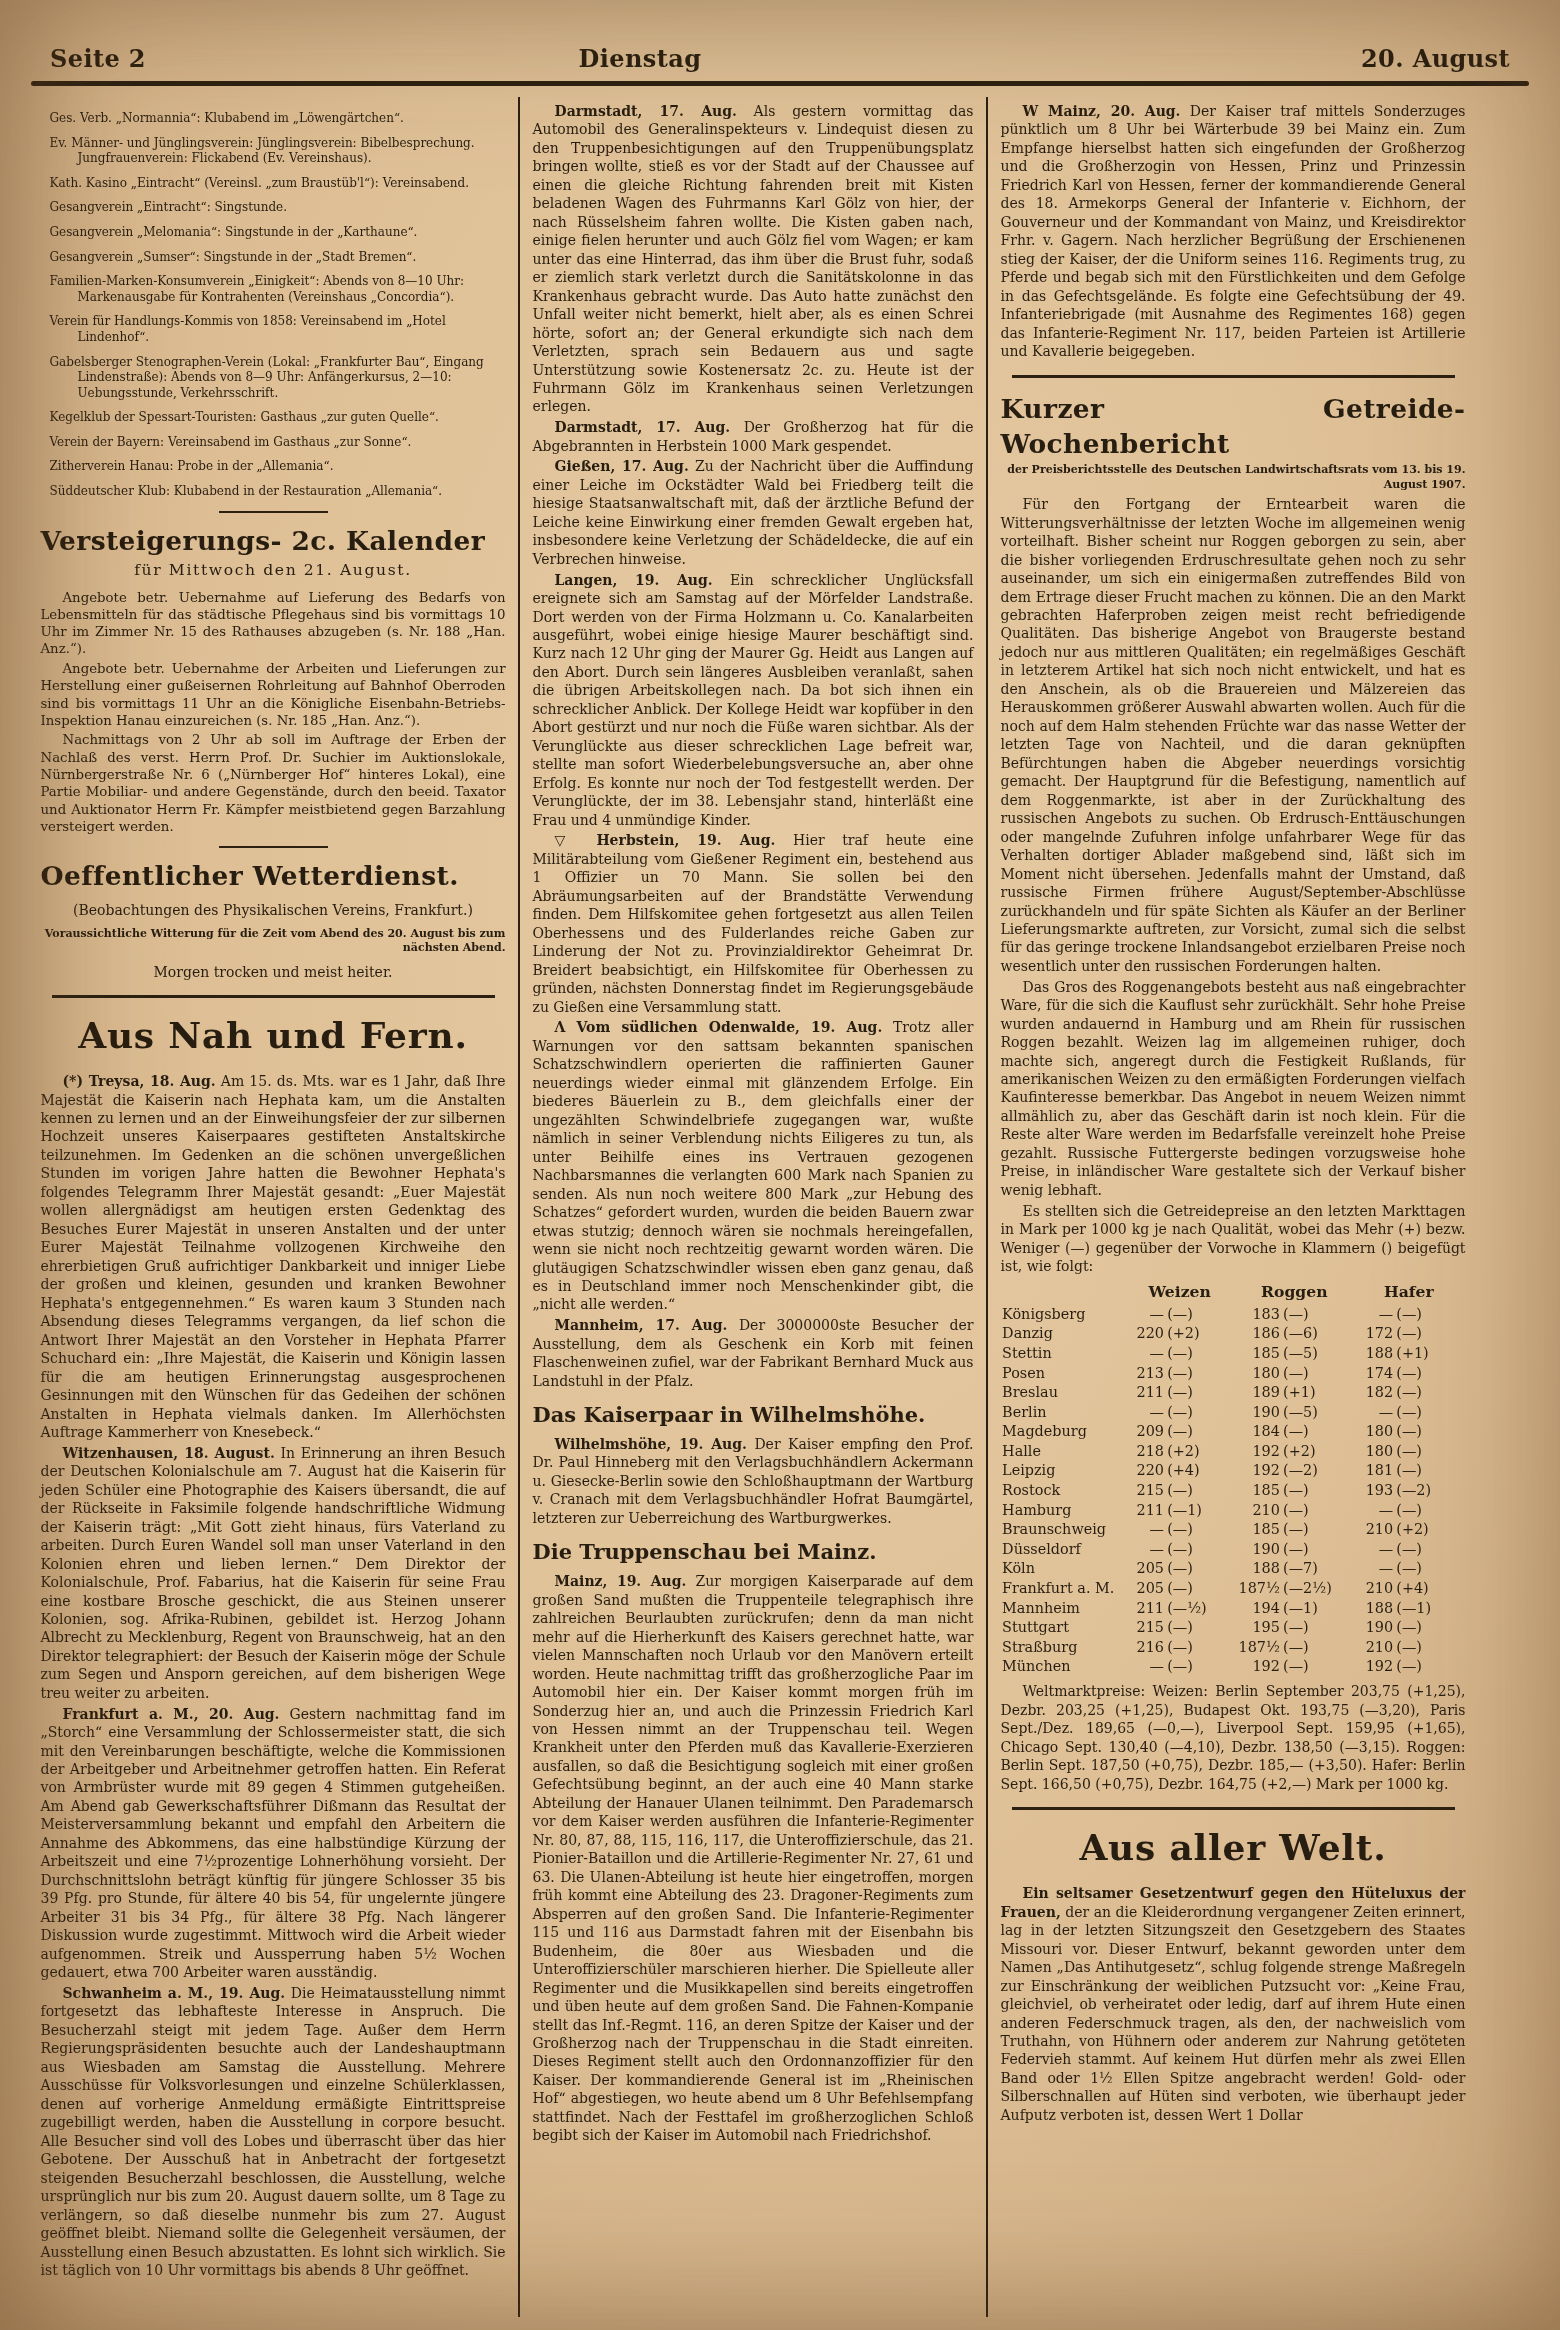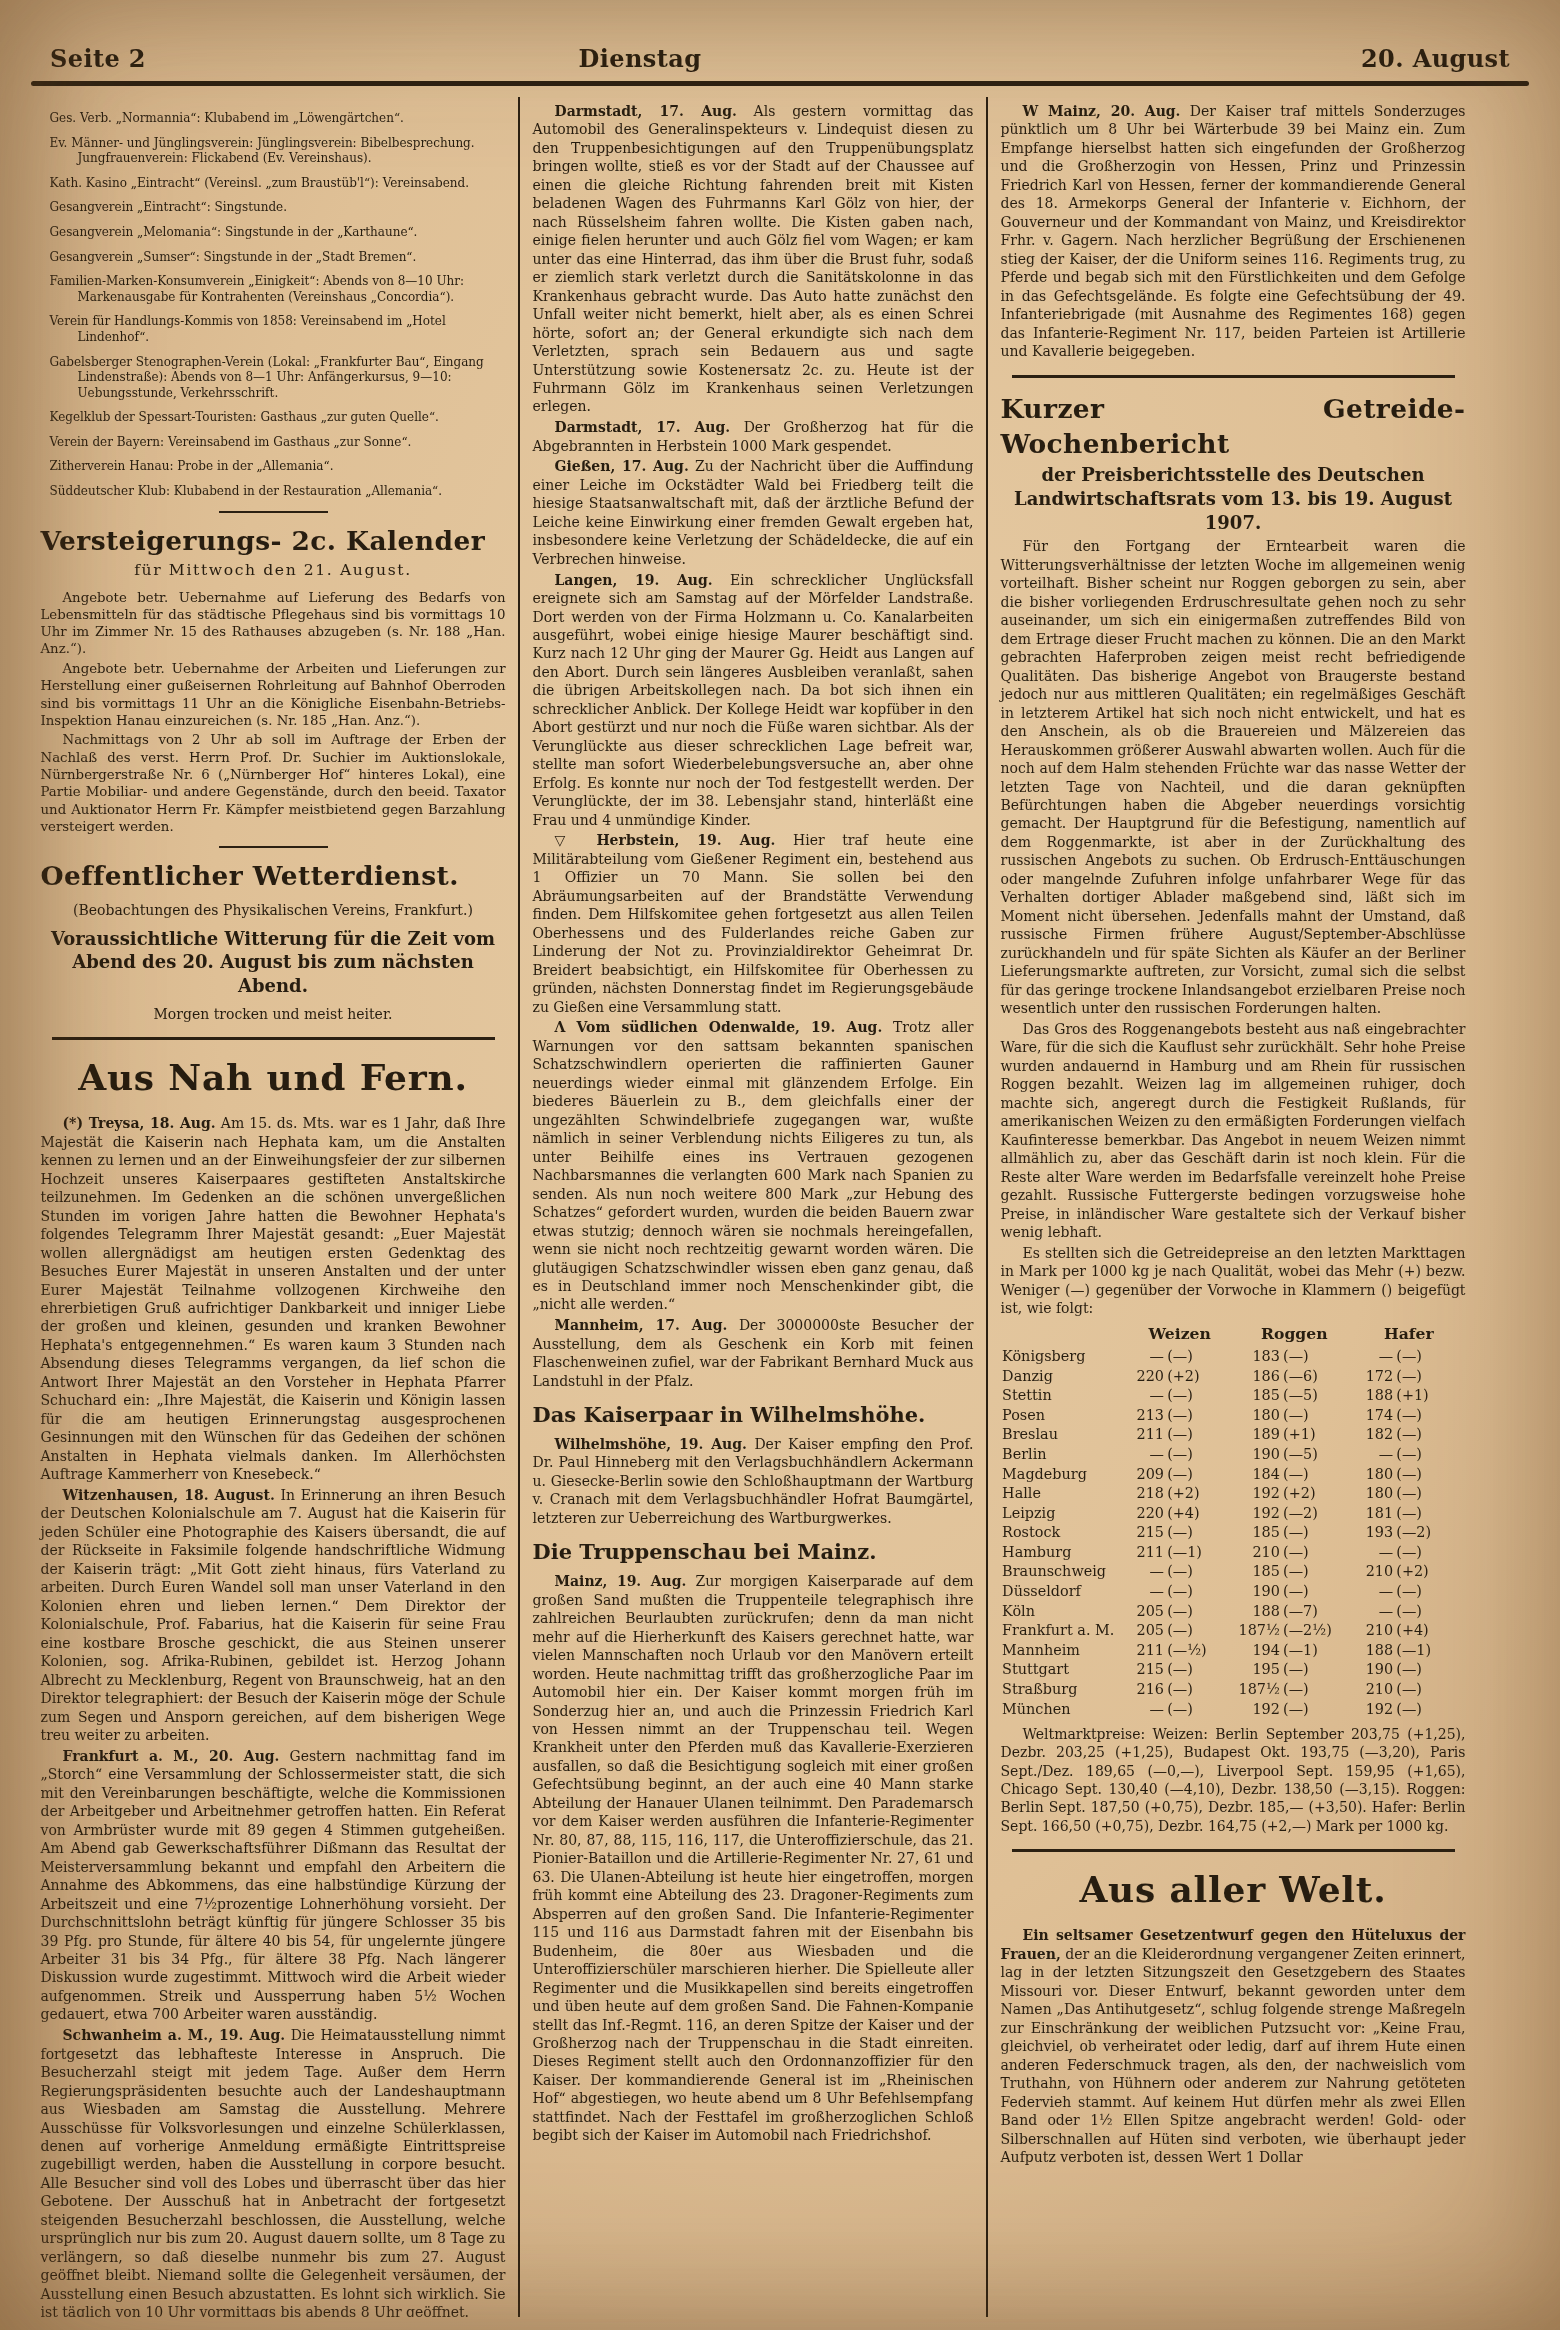--- a/index.html
+++ b/index.html
@@ -39,21 +39,21 @@
   .lead{font-weight:bold;}
   .club-item{
     font-size:12px;line-height:1.3;text-align:left;
     text-indent:-28px;padding-left:28px;margin:9px;
   }
   .small-text{font-size:13.3px;line-height:1.3;}
   h2.section-title{
     font-size:26.5px;font-weight:bold;margin:7.8px 0 1.6px 0;letter-spacing:0.4px;
   }
   .section-sub{font-size:15.6px;text-align:center;margin:0 0 7.8px 0;letter-spacing:1.6px;}
-  .section-sub-bold{font-size:18px;font-weight:bold;text-align:center;margin:0 0 3.1px 0;}
+  .section-sub-bold{font-size:11px;font-weight:bold;text-align:right;margin:0 0 3.1px 0;}
   .section-note{font-size:14px;text-align:center;margin:7px 0;}
   h1.big-title{
     font-size:36px;font-weight:bold;text-align:center;margin:11px 0 12.5px 0;letter-spacing:0.8px;
   }
   h3.inline-head{
     font-size:21px;font-weight:bold;text-align:left;margin:11px 0 6.2px 0;
   }
   hr.short{width:109px;border:none;border-top:2.3px solid #2b2012;margin:11px auto;}
   hr.long{border:none;border-top:3.1px solid #2b2012;margin:14px 11px;}
   table.grain{
@@ -82,21 +82,21 @@
     <div class="col">
       <div>
         <p class="club-item prune">Ges. Verb. „Normannia“: Klubabend im „Löwengärtchen“.</p>
           <p class="club-item prune">Ev. Männer- und Jünglingsverein: Jünglingsverein: Bibelbesprechung. Jungfrauenverein: Flickabend (Ev. Vereinshaus).</p>
           <p class="club-item prune">Kath. Kasino „Eintracht“ (Vereinsl. „zum Braustüb'l“): Vereinsabend.</p>
           <p class="club-item prune">Gesangverein „Eintracht“: Singstunde.</p>
           <p class="club-item prune">Gesangverein „Melomania“: Singstunde in der „Karthaune“.</p>
           <p class="club-item prune">Gesangverein „Sumser“: Singstunde in der „Stadt Bremen“.</p>
           <p class="club-item prune">Familien-Marken-Konsumverein „Einigkeit“: Abends von 8—10 Uhr: Markenausgabe für Kontrahenten (Vereinshaus „Concordia“).</p>
           <p class="club-item prune">Verein für Handlungs-Kommis von 1858: Vereinsabend im „Hotel Lindenhof“.</p>
-          <p class="club-item prune">Gabelsberger Stenographen-Verein (Lokal: „Frankfurter Bau“, Eingang Lindenstraße): Abends von 8—1 Uhr: Anfängerkursus, 9—10: Uebungsstunde, Verkehrsschrift.</p>
+          <p class="club-item prune">Gabelsberger Stenographen-Verein (Lokal: „Frankfurter Bau“, Eingang Lindenstraße): Abends von 8—9 Uhr: Anfängerkursus, 2—10: Uebungsstunde, Verkehrsschrift.</p>
           <p class="club-item prune">Kegelklub der Spessart-Touristen: Gasthaus „zur guten Quelle“.</p>
           <p class="club-item prune">Verein der Bayern: Vereinsabend im Gasthaus „zur Sonne“.</p>
           <p class="club-item prune">Zitherverein Hanau: Probe in der „Allemania“.</p>
           <p class="club-item prune">Süddeutscher Klub: Klubabend in der Restauration „Allemania“.</p>
       </div>
 
       <hr class="short">
 
       <section>
         <h2 class="section-title">Versteigerungs- 2c. Kalender</h2>

